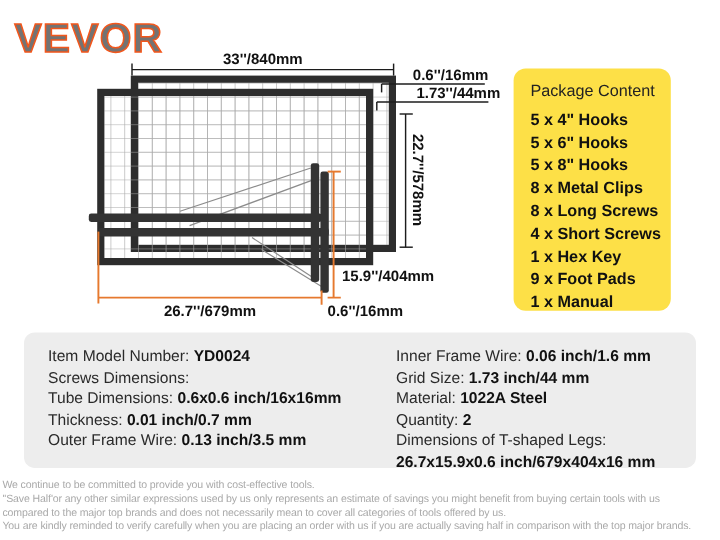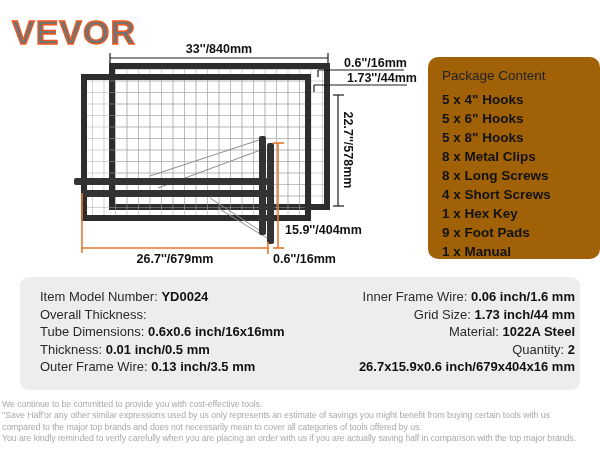--- a/index.html
+++ b/index.html
@@ -15,35 +15,35 @@
 
   
   .diagram{position:absolute;left:0;top:0;}
   .dim-label text{
     font-family:"Liberation Sans",sans-serif;
     font-size:12.5px;font-weight:bold;fill:#111;
   }
 
   
   .package-box{
-    position:absolute;left:428px;top:57px;width:172px;height:202px;
-    background:#a16207;border-radius:10px;box-sizing:border-box;
+    position:absolute;left:428px;top:57px;width:131px;height:202px;
+    background:#fde047;border-radius:10px;box-sizing:border-box;
     padding:10px 6px 0 14px;
   }
   .pkg-title{font-size:13.5px;color:#222;margin-bottom:5px;line-height:18px;}
   .pkg-item{font-size:13.5px;font-weight:bold;color:#111;line-height:19px;}
 
   
   .spec-box{
     position:absolute;left:20px;top:277px;width:560px;height:113px;
     background:#ededed;border-radius:9px;box-sizing:border-box;
   }
   .spec-col{position:absolute;top:11px;font-size:13px;color:#2a2a2a;line-height:17.6px;}
   .spec-col.left{left:20px;width:285px;}
-  .spec-col.right{left:310px;width:245px;text-align:right;}
+  .spec-col.right{left:310px;width:245px;}
   .spec-row b{color:#111;}
 
   
   .disclaimer{
     position:absolute;left:2px;top:399px;width:598px;
     font-size:8.8px;line-height:11.4px;color:#a9a9a9;
     letter-spacing:-0.1px;white-space:nowrap;
   }
 </style>
 </head>
@@ -126,30 +126,31 @@
     <div class="pkg-item">8 x Long Screws</div>
     <div class="pkg-item">4 x Short Screws</div>
     <div class="pkg-item">1 x Hex Key</div>
     <div class="pkg-item">9 x Foot Pads</div>
     <div class="pkg-item">1 x Manual</div>
   </div>
 
   <div class="spec-box">
     <div class="spec-col left">
       <div class="spec-row"><span>Item Model Number: </span><b>YD0024</b></div>
-      <div class="spec-row"><span>Overall Thickness:</span><b></b></div>
+      <div class="spec-row"><span>Screws Dimensions:</span><b></b></div>
       <div class="spec-row"><span>Tube Dimensions: </span><b>0.6x0.6 inch/16x16mm</b></div>
-      <div class="spec-row"><span>Thickness: </span><b>0.01 inch/0.5 mm</b></div>
+      <div class="spec-row"><span>Thickness: </span><b>0.01 inch/0.7 mm</b></div>
       <div class="spec-row"><span>Outer Frame Wire: </span><b>0.13 inch/3.5 mm</b></div>
     </div>
     <div class="spec-col right">
       <div class="spec-row"><span>Inner Frame Wire: </span><b>0.06 inch/1.6 mm</b></div>
       <div class="spec-row"><span>Grid Size: </span><b>1.73 inch/44 mm</b></div>
       <div class="spec-row"><span>Material: </span><b>1022A Steel</b></div>
       <div class="spec-row"><span>Quantity: </span><b>2</b></div>
+      <div class="spec-row"><span>Dimensions of T-shaped Legs:</span><b></b></div>
       <div class="spec-row"><span></span><b>26.7x15.9x0.6 inch/679x404x16 mm</b></div>
     </div>
   </div>
 
   <div class="disclaimer">
     <div>We continue to be committed to provide you with cost-effective tools.</div>
     <div>''Save Half'or any other similar expressions used by us only represents an estimate of savings you might benefit from buying certain tools with us</div>
     <div>compared to the major top brands and does not necessarily mean to cover all categories of tools offered by us.</div>
     <div>You are kindly reminded to verify carefully when you are placing an order with us if you are actually saving half in comparison with the top major brands.</div>
   </div>

